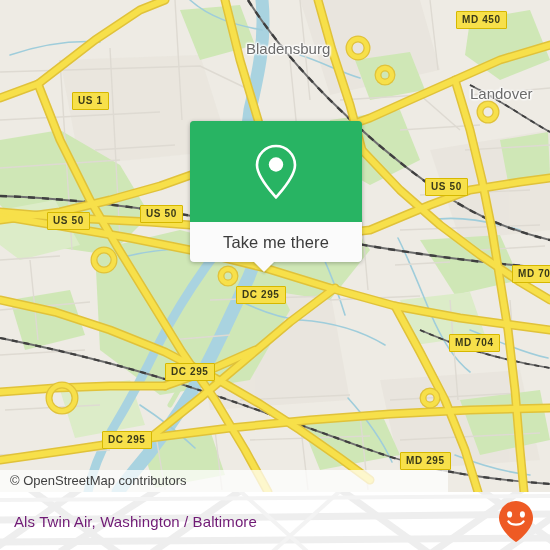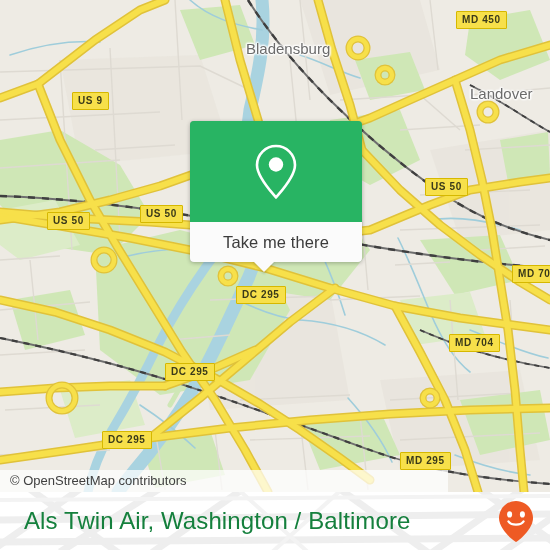--- a/index.html
+++ b/index.html
@@ -128,23 +128,23 @@
     align-items: center;
   }
   #footer-watermark {
     position: absolute;
     left: 0; top: 0; width: 550px; height: 58px;
     opacity: 1;
     pointer-events: none;
   }
   #footer-title {
     position: relative;
-    margin-left: 24px;
-    color: #15803d;
-    font-size: 24px;
+    margin-left: 14px;
+    color: #701a75;
+    font-size: 15px;
     letter-spacing: 0.1px;
     z-index: 2;
     white-space: nowrap;
     font-family: "Liberation Sans", sans-serif;
   }
   #brand {
     position: absolute;
     right: 14px; top: 50%;
     transform: translateY(-50%);
     display: flex;
@@ -359,21 +359,21 @@
           <circle cx="104" cy="260" r="10"></circle>
           <circle cx="62" cy="398" r="13"></circle>
           <circle cx="488" cy="112" r="8"></circle>
           <circle cx="228" cy="276" r="7"></circle>
           <circle cx="430" cy="398" r="7"></circle>
         </g>
       </g>
     </svg>
 
     <div id="shields">
-        <div class="shield" style="left: 72px; top: 92px;">US 9</div>
+        <div class="shield" style="left: 72px; top: 92px;">US 1</div>
         <div class="shield" style="left: 456px; top: 11px;">MD 450</div>
         <div class="shield" style="left: 425px; top: 178px;">US 50</div>
         <div class="shield" style="left: 140px; top: 205px;">US 50</div>
         <div class="shield" style="left: 47px; top: 212px;">US 50</div>
         <div class="shield" style="left: 236px; top: 286px;">DC 295</div>
         <div class="shield" style="left: 512px; top: 265px;">MD 704</div>
         <div class="shield" style="left: 449px; top: 334px;">MD 704</div>
         <div class="shield" style="left: 165px; top: 363px;">DC 295</div>
         <div class="shield" style="left: 102px; top: 431px;">DC 295</div>
         <div class="shield" style="left: 400px; top: 452px;">MD 295</div>

